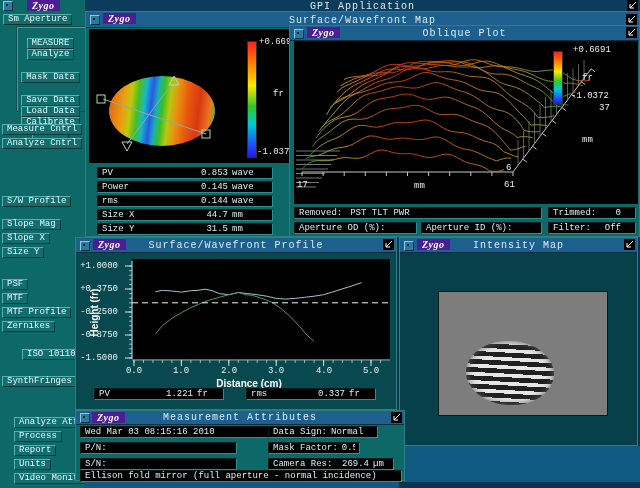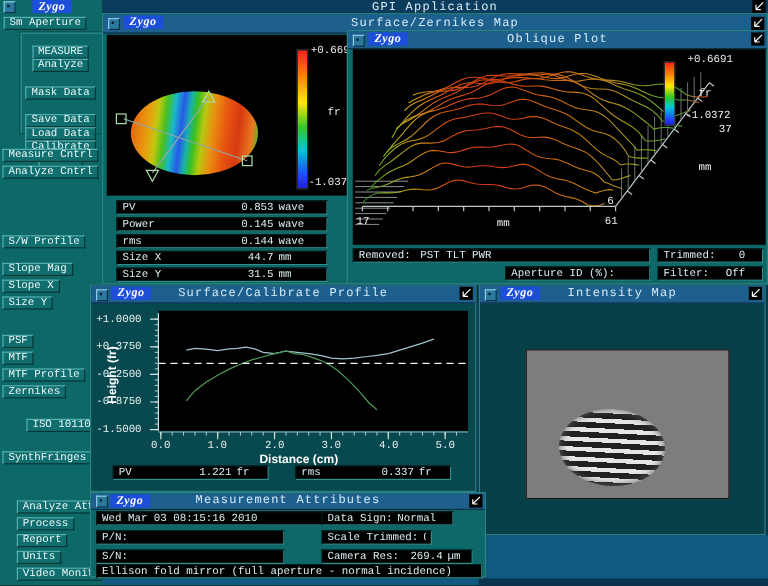--- a/index.html
+++ b/index.html
@@ -3,21 +3,21 @@
 <meta charset="utf-8">
 <style>
   html,body{margin:0;padding:0;background:#222;}
   #screen{position:relative;width:640px;height:488px;background:#0a3450;overflow:hidden;
           font-family:"Liberation Mono","DejaVu Sans Mono",monospace;font-size:9px;color:#e0f0f0;}
   .abs{position:absolute;}
   
   .win{position:absolute;border:1px solid #2d8080;box-sizing:border-box;}
   .hdr{position:absolute;left:0;top:0;right:0;height:14px;background:#1d608d;border-bottom:1px solid #0a2e44;}
   .hdr-title{position:absolute;left:0;right:0;top:2px;text-align:center;letter-spacing:1px;color:#d8ecf8;font-size:10px;white-space:nowrap;}
-  .logo{position:absolute;top:1px;left:17px;height:11px;background:#1d4ed8;color:#fff;
+  .logo{position:absolute;top:1px;left:17px;height:11px;background:#4c1d95;color:#fff;
         font:italic bold 10px/11px "Liberation Serif",serif;padding:0 5px;letter-spacing:.5px;}
   .closebox{position:absolute;left:4px;top:3px;width:8px;height:8px;background:#2a7aa0;
             border:1px solid;border-color:#8cc8e0 #0a3046 #0a3046 #8cc8e0;}
   .closebox::after{content:"";position:absolute;left:2px;top:2px;width:2px;height:2px;background:#06222f;}
   .pin{position:absolute;right:2px;top:1px;width:11px;height:11px;background:#000;}
   
   .btn{background:#106e6e;border-top:1px solid #55b0b0;border-left:1px solid #55b0b0;
        border-bottom:1px solid #053636;border-right:1px solid #053636;color:#ecf8f8;
        font-size:9px;line-height:9px;padding:0 4px;white-space:nowrap;cursor:default;box-sizing:content-box;}
   .sbtn{display:block;width:max-content;margin:0 0 3px 0;}
@@ -117,21 +117,21 @@
         </svg>
     </div>
   </div>
   <div class="closebox" style="left:3px;top:1px;"></div>
   <div class="logo" style="left:27px;top:0;">Zygo</div>
 
   <div class="win" id="win-map" style="left:85px;top:11px;width:555px;height:226px;background:#0d6868;">
     <div class="hdr" style="height:15px;">
       <div class="closebox"></div>
       <div class="logo">Zygo</div>
-      <div class="hdr-title" style="top:3px;">Surface/Zernikes Map</div>
+      <div class="hdr-title" style="top:3px;">Surface/Wavefront Map</div>
       <div class="pin" style="top:2px;">
         <svg width="11" height="11">
             <path d="M9 2 L3 8 M3 8 L3 4 M3 8 L7 8" stroke="#fff" stroke-width="1" fill="none"></path>
           </svg>
       </div>
     </div>
     <div class="plot" style="left:3px;top:17px;width:230px;height:134px;">
       <div class="ellipse-map"></div>
       <svg width="230" height="134" style="position:absolute;left:0;top:0;">
         <line x1="14" y1="70" x2="117" y2="105" stroke="#90a8a8" stroke-width="1"></line>
@@ -273,35 +273,39 @@
       <div class="axlbl" style="left:210px;top:139px;">61</div>
     </div>
     <div class="field no-unit v-left" style="left:4px;top:181px;width:248px;">
       <span class="f-l">Removed:</span>
       <span class="f-v">PST TLT PWR</span>
     </div>
     <div class="field no-unit v-pad" style="left:258px;top:181px;width:88px;">
       <span class="f-l">Trimmed:</span>
       <span class="f-v">0</span>
     </div>
+    <div class="field no-unit" style="left:4px;top:196px;width:123px;">
+      <span class="f-l">Aperture OD (%):</span>
+      <span class="f-v"></span>
+    </div>
     <div class="field no-unit" style="left:131px;top:196px;width:121px;">
       <span class="f-l">Aperture ID (%):</span>
       <span class="f-v"></span>
     </div>
     <div class="field no-unit v-pad" style="left:258px;top:196px;width:88px;">
       <span class="f-l">Filter:</span>
       <span class="f-v">Off</span>
     </div>
   </div>
 
   <div class="win" id="win-profile" style="left:75px;top:237px;width:322px;height:173px;background:#07494e;">
     <div class="hdr">
       <div class="closebox"></div>
       <div class="logo">Zygo</div>
-      <div class="hdr-title">Surface/Calibrate Profile</div>
+      <div class="hdr-title">Surface/Wavefront Profile</div>
       <div class="pin">
         <svg width="11" height="11">
             <path d="M9 2 L3 8 M3 8 L3 4 M3 8 L7 8" stroke="#fff" stroke-width="1" fill="none"></path>
           </svg>
       </div>
     </div>
     <svg id="profile-svg" width="276" height="116" viewBox="0 0 276 116" style="position:absolute;left:44px;top:18px;">
         <rect x="12" y="3" width="258" height="100" fill="#000"></rect>
         <line x1="12" y1="5" x2="12" y2="103" stroke="#cfe4e4" stroke-width="1"></line>
         <line x1="9" y1="10" x2="12" y2="10" stroke="#cfe4e4" stroke-width="0.7"></line>
@@ -429,21 +433,21 @@
     </div>
     <div class="field no-unit v-left" style="left:4px;top:47px;width:157px;">
       <span class="f-l">S/N:</span>
       <span class="f-v"></span>
     </div>
     <div class="field no-unit v-pad" style="left:192px;top:15px;width:110px;">
       <span class="f-l">Data Sign:</span>
       <span class="f-v">Normal</span>
     </div>
     <div class="field no-unit" style="left:192px;top:31px;width:92px;">
-      <span class="f-l">Scale Trimmed:</span>
+      <span class="f-l">Mask Factor:</span>
       <span class="f-v">0.5</span>
     </div>
     <div class="field" style="left:192px;top:47px;width:126px;grid-template-columns:max-content 1fr 16px;">
       <span class="f-l">Camera Res:</span>
       <span class="f-v">269.4</span>
       <span class="f-u">µm</span>
     </div>
     <div class="field single" style="left:4px;top:59px;width:322px;">
       <span style="text-align:left;">Ellison fold mirror (full aperture - normal incidence)</span>
     </div>

